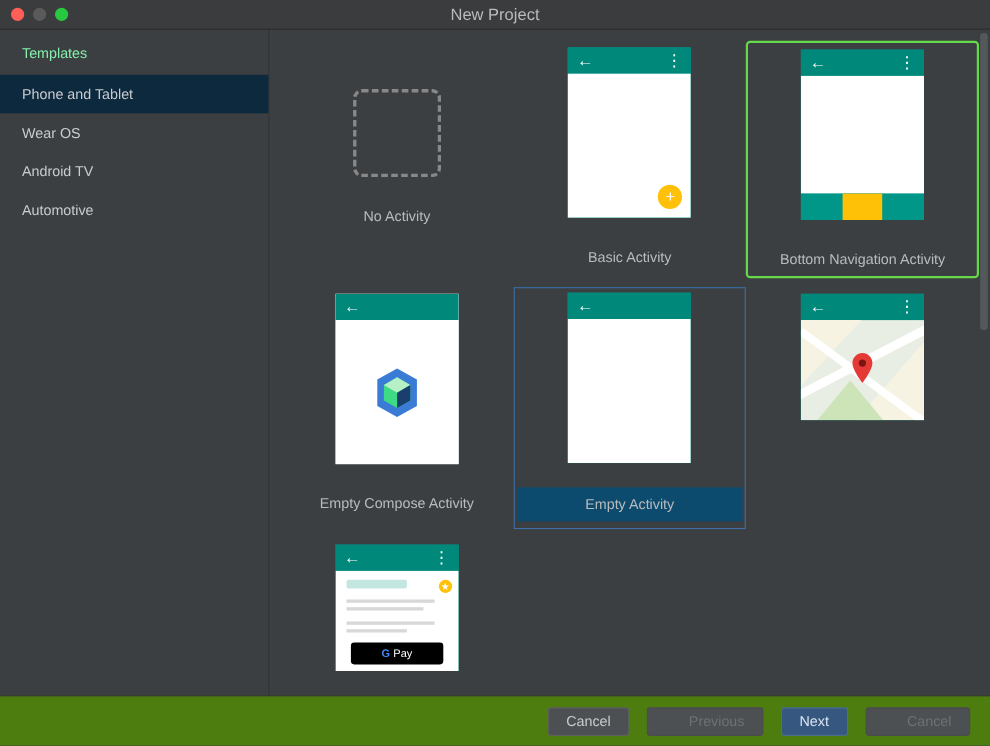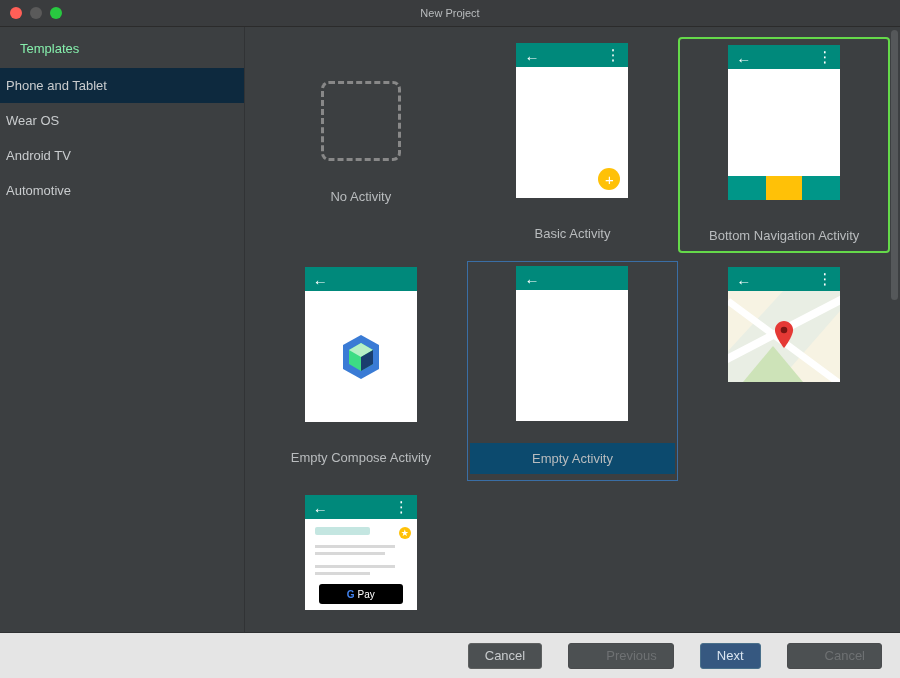--- a/index.html
+++ b/index.html
@@ -8,42 +8,42 @@
       background: #3c3f41;
       font-family: -apple-system, "Helvetica Neue", Arial, sans-serif;
       font-size: 13px; color: #bbbbbb;
       overflow: hidden; position: relative;
     }
     
     .titlebar { height: 27px; background: #3a3c3e; display:flex; align-items:center; position:relative; border-bottom:1px solid #2b2b2b;}
     .traffic { display:flex; gap:8px; margin-left:10px;}
     .dot { width:12px; height:12px; border-radius:50%; }
     .dot.red{background:#ff5f57;} .dot.yel{background:#5a5a5a;} .dot.grn{background:#28c840;}
-    .titlebar .title { position:absolute; left:0; right:0; text-align:center; color:#b9bcbe; font-size:11px;}
+    .titlebar .title { position:absolute; left:0; right:0; text-align:center; color:#b9bcbe; font-size:15px;}
     
     .main { display:flex; height: 605px; }
     .sidebar { width:245px; background:#3c3f41; border-right:1px solid #313335;}
     .sidebar .header { padding:14px 20px 12px; color:#86efac;}
-    .side-item { padding:10px 6px; color:#c9ccce; cursor:default;}
+    .side-item { padding:10px 20px; color:#c9ccce; cursor:default;}
     .side-item.sel { background:#0d293e; }
     .content { flex:1; overflow:auto; padding:10px 10px 0 10px;}
     .grid { display:grid; grid-template-columns: repeat(3, 1fr); column-gap:0; row-gap:8px;}
     .cell { display:flex; flex-direction:column; align-items:center; padding:4px 2px 6px; border:2px solid transparent; border-radius:4px;}
     .cell.highlight { border:2px solid #65d94a; }
     .cell .label { margin-top:28px; color:#b9bcbe; font-size:13px;}
     .cell.sel-frame { border:1px solid #3a6ea5; border-radius:0; }
     .cell.sel-frame .label { background:#0c4a6e; width:100%; text-align:center; padding:8px 0; margin-top:22px;}
     
     .phone { width:112px; height:155px; background:#009688; position:relative; overflow:hidden;}
     .bar { height:24px; background:#00897b; display:flex; align-items:center; justify-content:space-between; padding:0 8px;}
     .bar .back { color:#fff; font-size:15px; font-weight:bold;}
     .bar .more { color:#fff; font-size:15px;}
     .bodyw { background:#fff; position:absolute; top:24px; left:0; right:0; bottom:0;}
     
-    .footer { position:absolute; bottom:0; left:0; right:0; height:46px; border-top:1px solid #2f3133; display:flex; justify-content:flex-end; align-items:center; gap:26px; padding-right:18px; background:#e5e5e5;}
+    .footer { position:absolute; bottom:0; left:0; right:0; height:46px; border-top:1px solid #2f3133; display:flex; justify-content:flex-end; align-items:center; gap:16px; padding-right:18px; background:#4d7c0f;}
     .btn { height:26px; padding:0 16px; border:1px solid #5e6060; background:#4c5052; color:#c9ccce; border-radius:3px; font-size:13px; display:flex; align-items:center;}
     .btn.disabled { color:#6e7173; border-color:#4a4c4e;padding-left:37px;}
     .btn.primary { background:#365880; border-color:#4a708b; color:#d9e4ef;}
     .scrollbar { position:absolute; right:2px; top:30px; width:7px; height:270px; background:#55585a; border-radius:4px;}
     
     .dashed { width:80px; height:80px; border:3px dashed #888; border-radius:8px; margin-top:38px;}
   </style>
 </head>
 <body>
 

